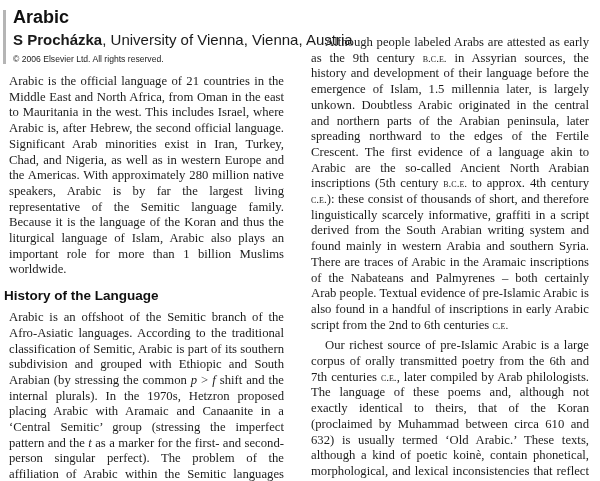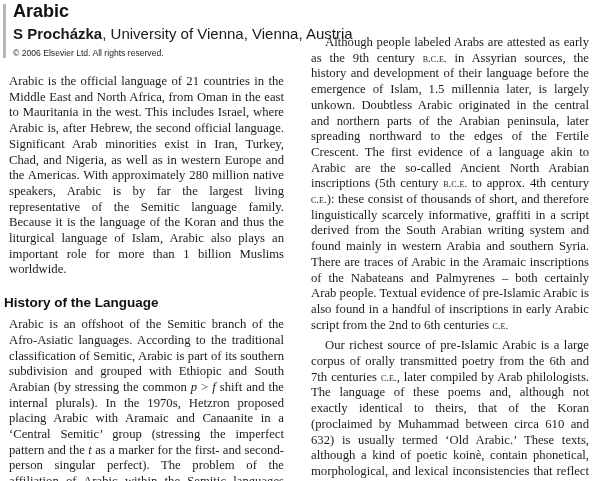--- a/index.html
+++ b/index.html
@@ -1,29 +1,29 @@
 <!DOCTYPE html>
 <html><head>
   <meta charset="utf-8">
   <style>
     html, body { margin:0; padding:0; background:#ffffff; }
     body { width:600px; height:481px; position:relative; overflow:hidden; color:#1a1a1a; }
     .page { position:absolute; left:0; top:0; width:600px; height:481px; }
-    .header-block { position:absolute; left:0; top:2px; width:290px; height:58px; }
+    .header-block { position:absolute; left:0; top:8px; width:290px; height:58px; }
     .header-bar { position:absolute; left:3px; top:2px; width:3px; height:54px; background:#b5b5b5; }
     .article-title { position:absolute; left:13px; top:-2px; font-family:"Liberation Sans", sans-serif; font-weight:bold; font-size:18px; line-height:22px; color:#111; margin:0; }
     .author-line { position:absolute; left:13px; top:25px; font-family:"Liberation Sans", sans-serif; font-size:15px; line-height:13px; white-space:nowrap; }
     .author-name { font-weight:bold; }
     .copyright-line { position:absolute; left:13px; top:46px; font-family:"Liberation Sans", sans-serif; font-size:8.6px; line-height:11px; white-space:nowrap; color:#222; }
     .col { position:absolute; font-family:"Liberation Serif", serif; font-size:12.7px; line-height:15.7px; text-align:justify; color:#1c1c1c; }
     .col-left { left:4px; top:69px; width:285px; }
     .col-right { left:306px; top:30px; width:288px; }
     .col p { margin:5px; }
     .para-indent { text-indent:14px; }
-    .section-heading { font-family:"Liberation Sans", sans-serif; font-weight:bold; font-size:13.5px; line-height:16px; margin:17px 0 6px 0; color:#111; }
+    .section-heading { font-family:"Liberation Sans", sans-serif; font-weight:bold; font-size:13.5px; line-height:16px; margin:10px 0 6px 0; color:#111; }
     .sc { font-variant:small-caps; font-size:11px; }
     .it { font-style:italic; }
   </style>
 </head>
 <body>
 
 <div class="page">
 
   <div class="header-block">
     <div class="header-bar"></div>

